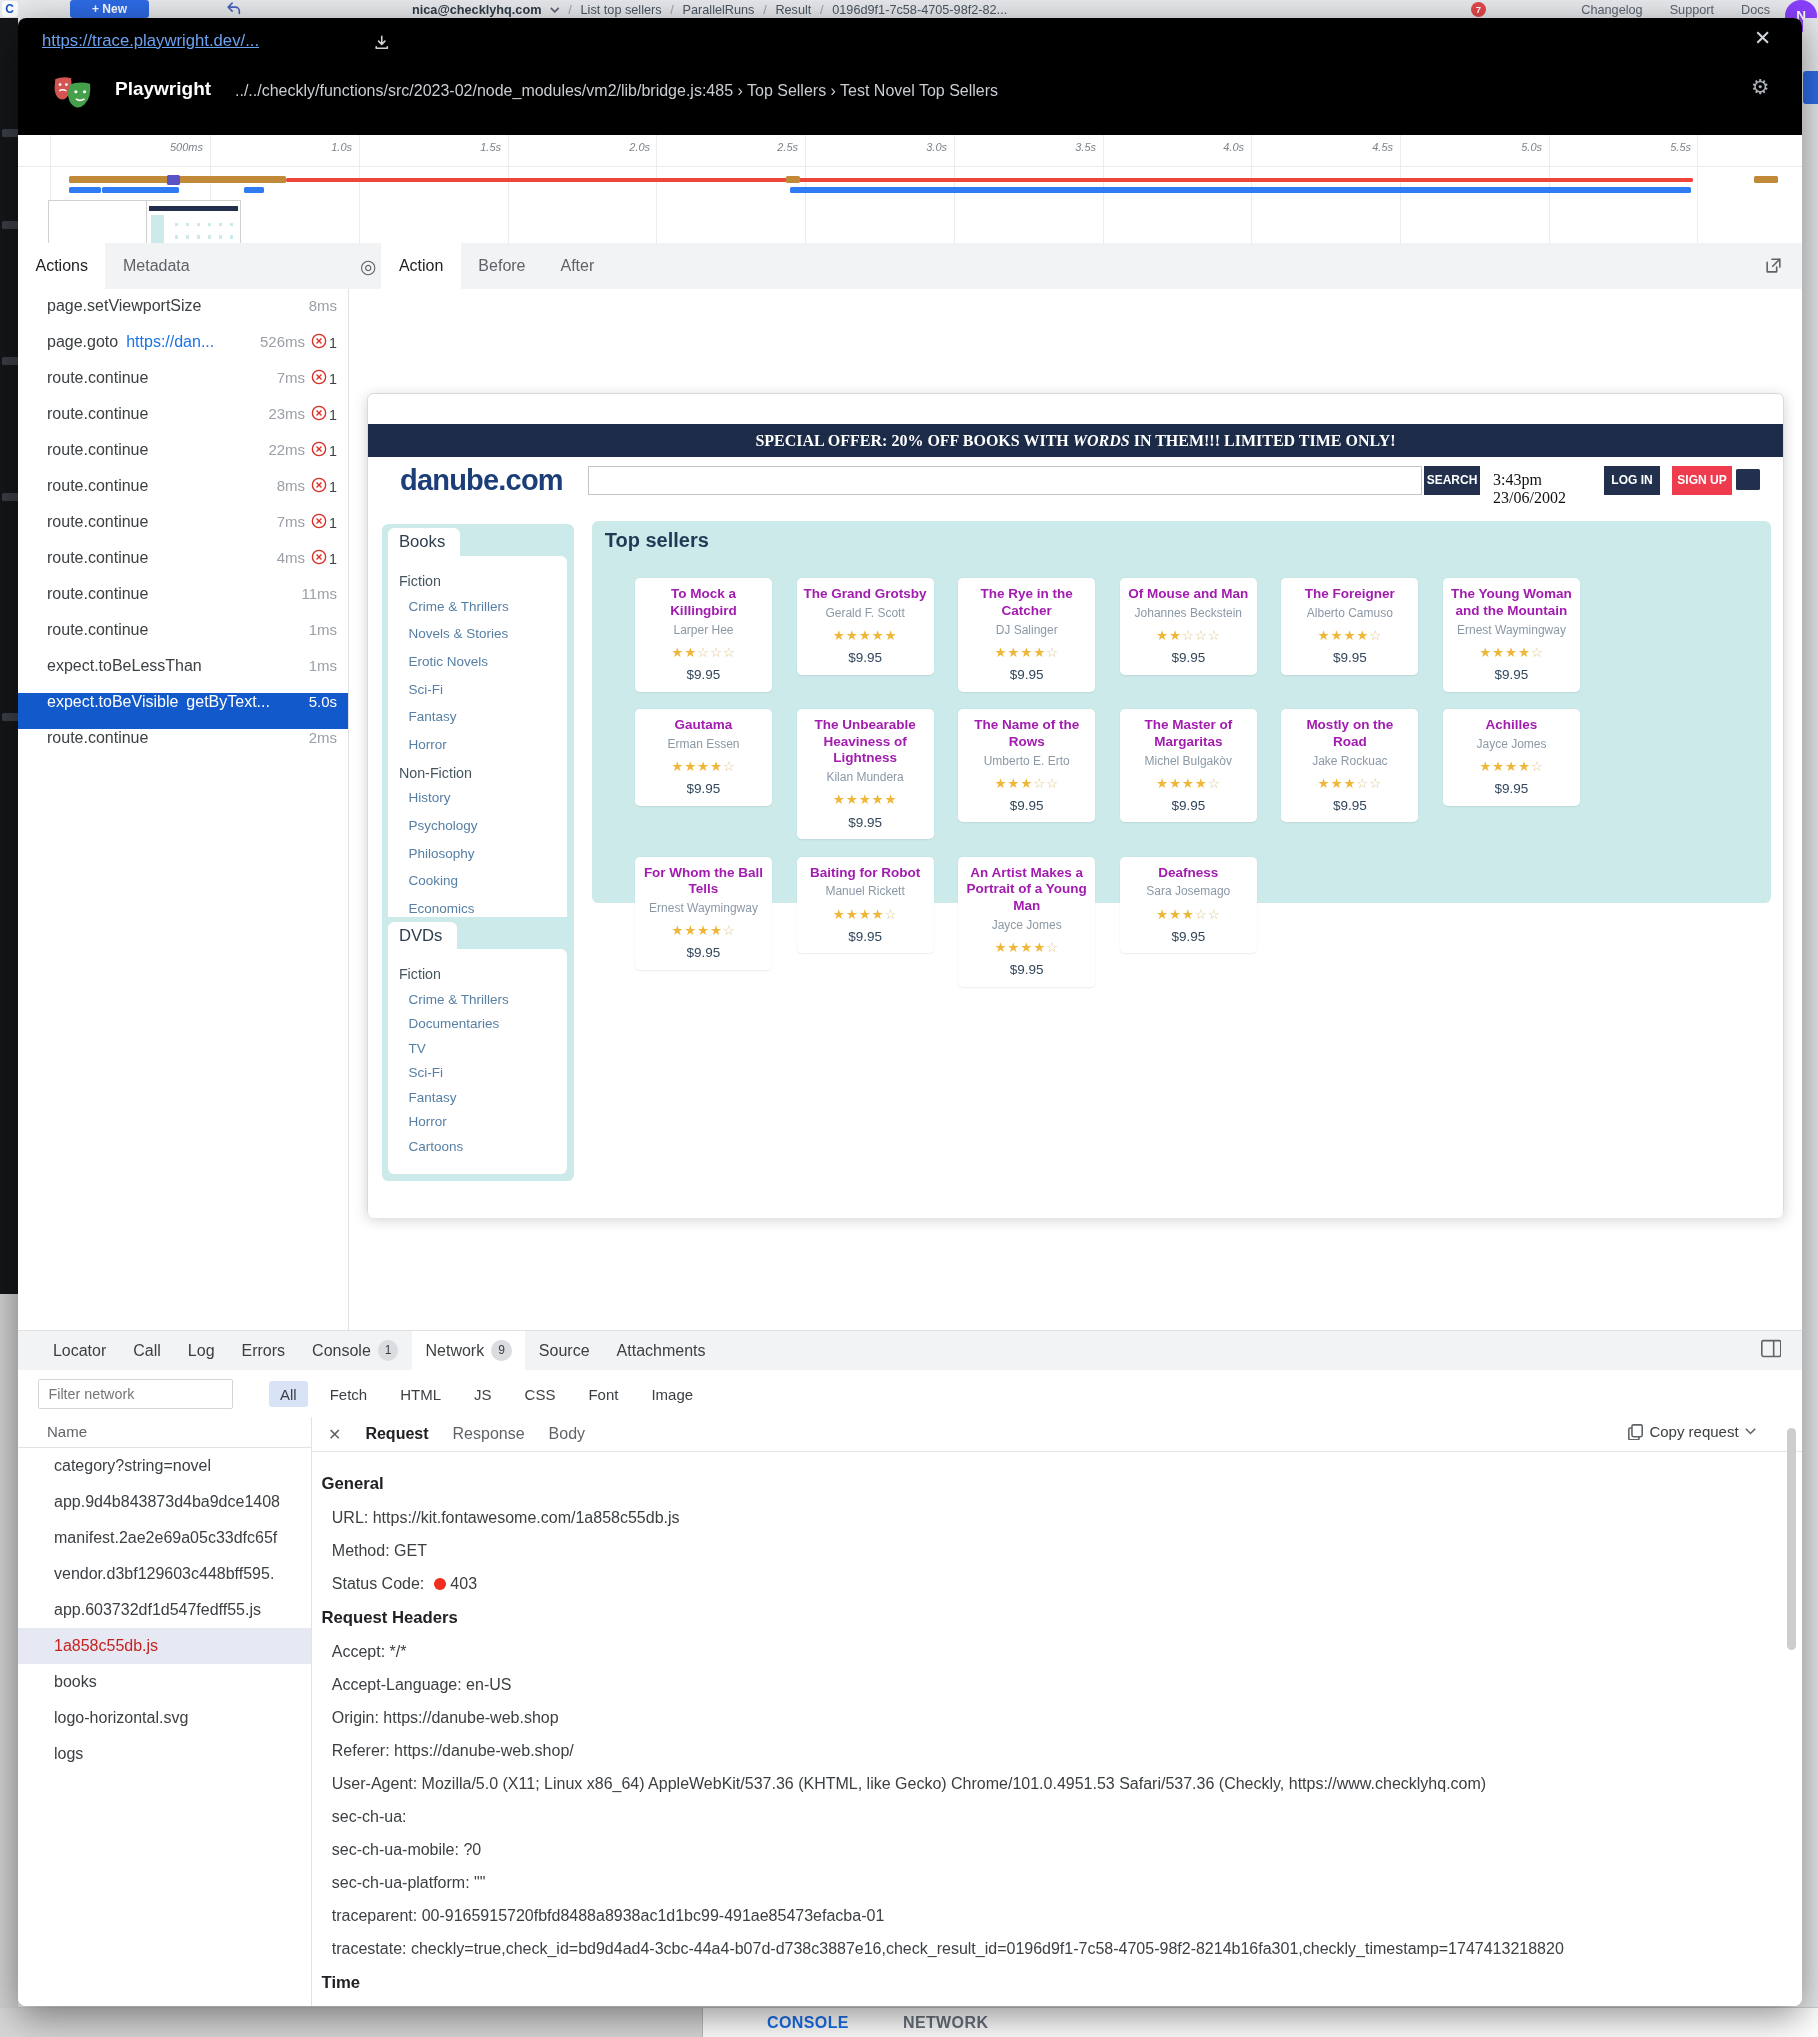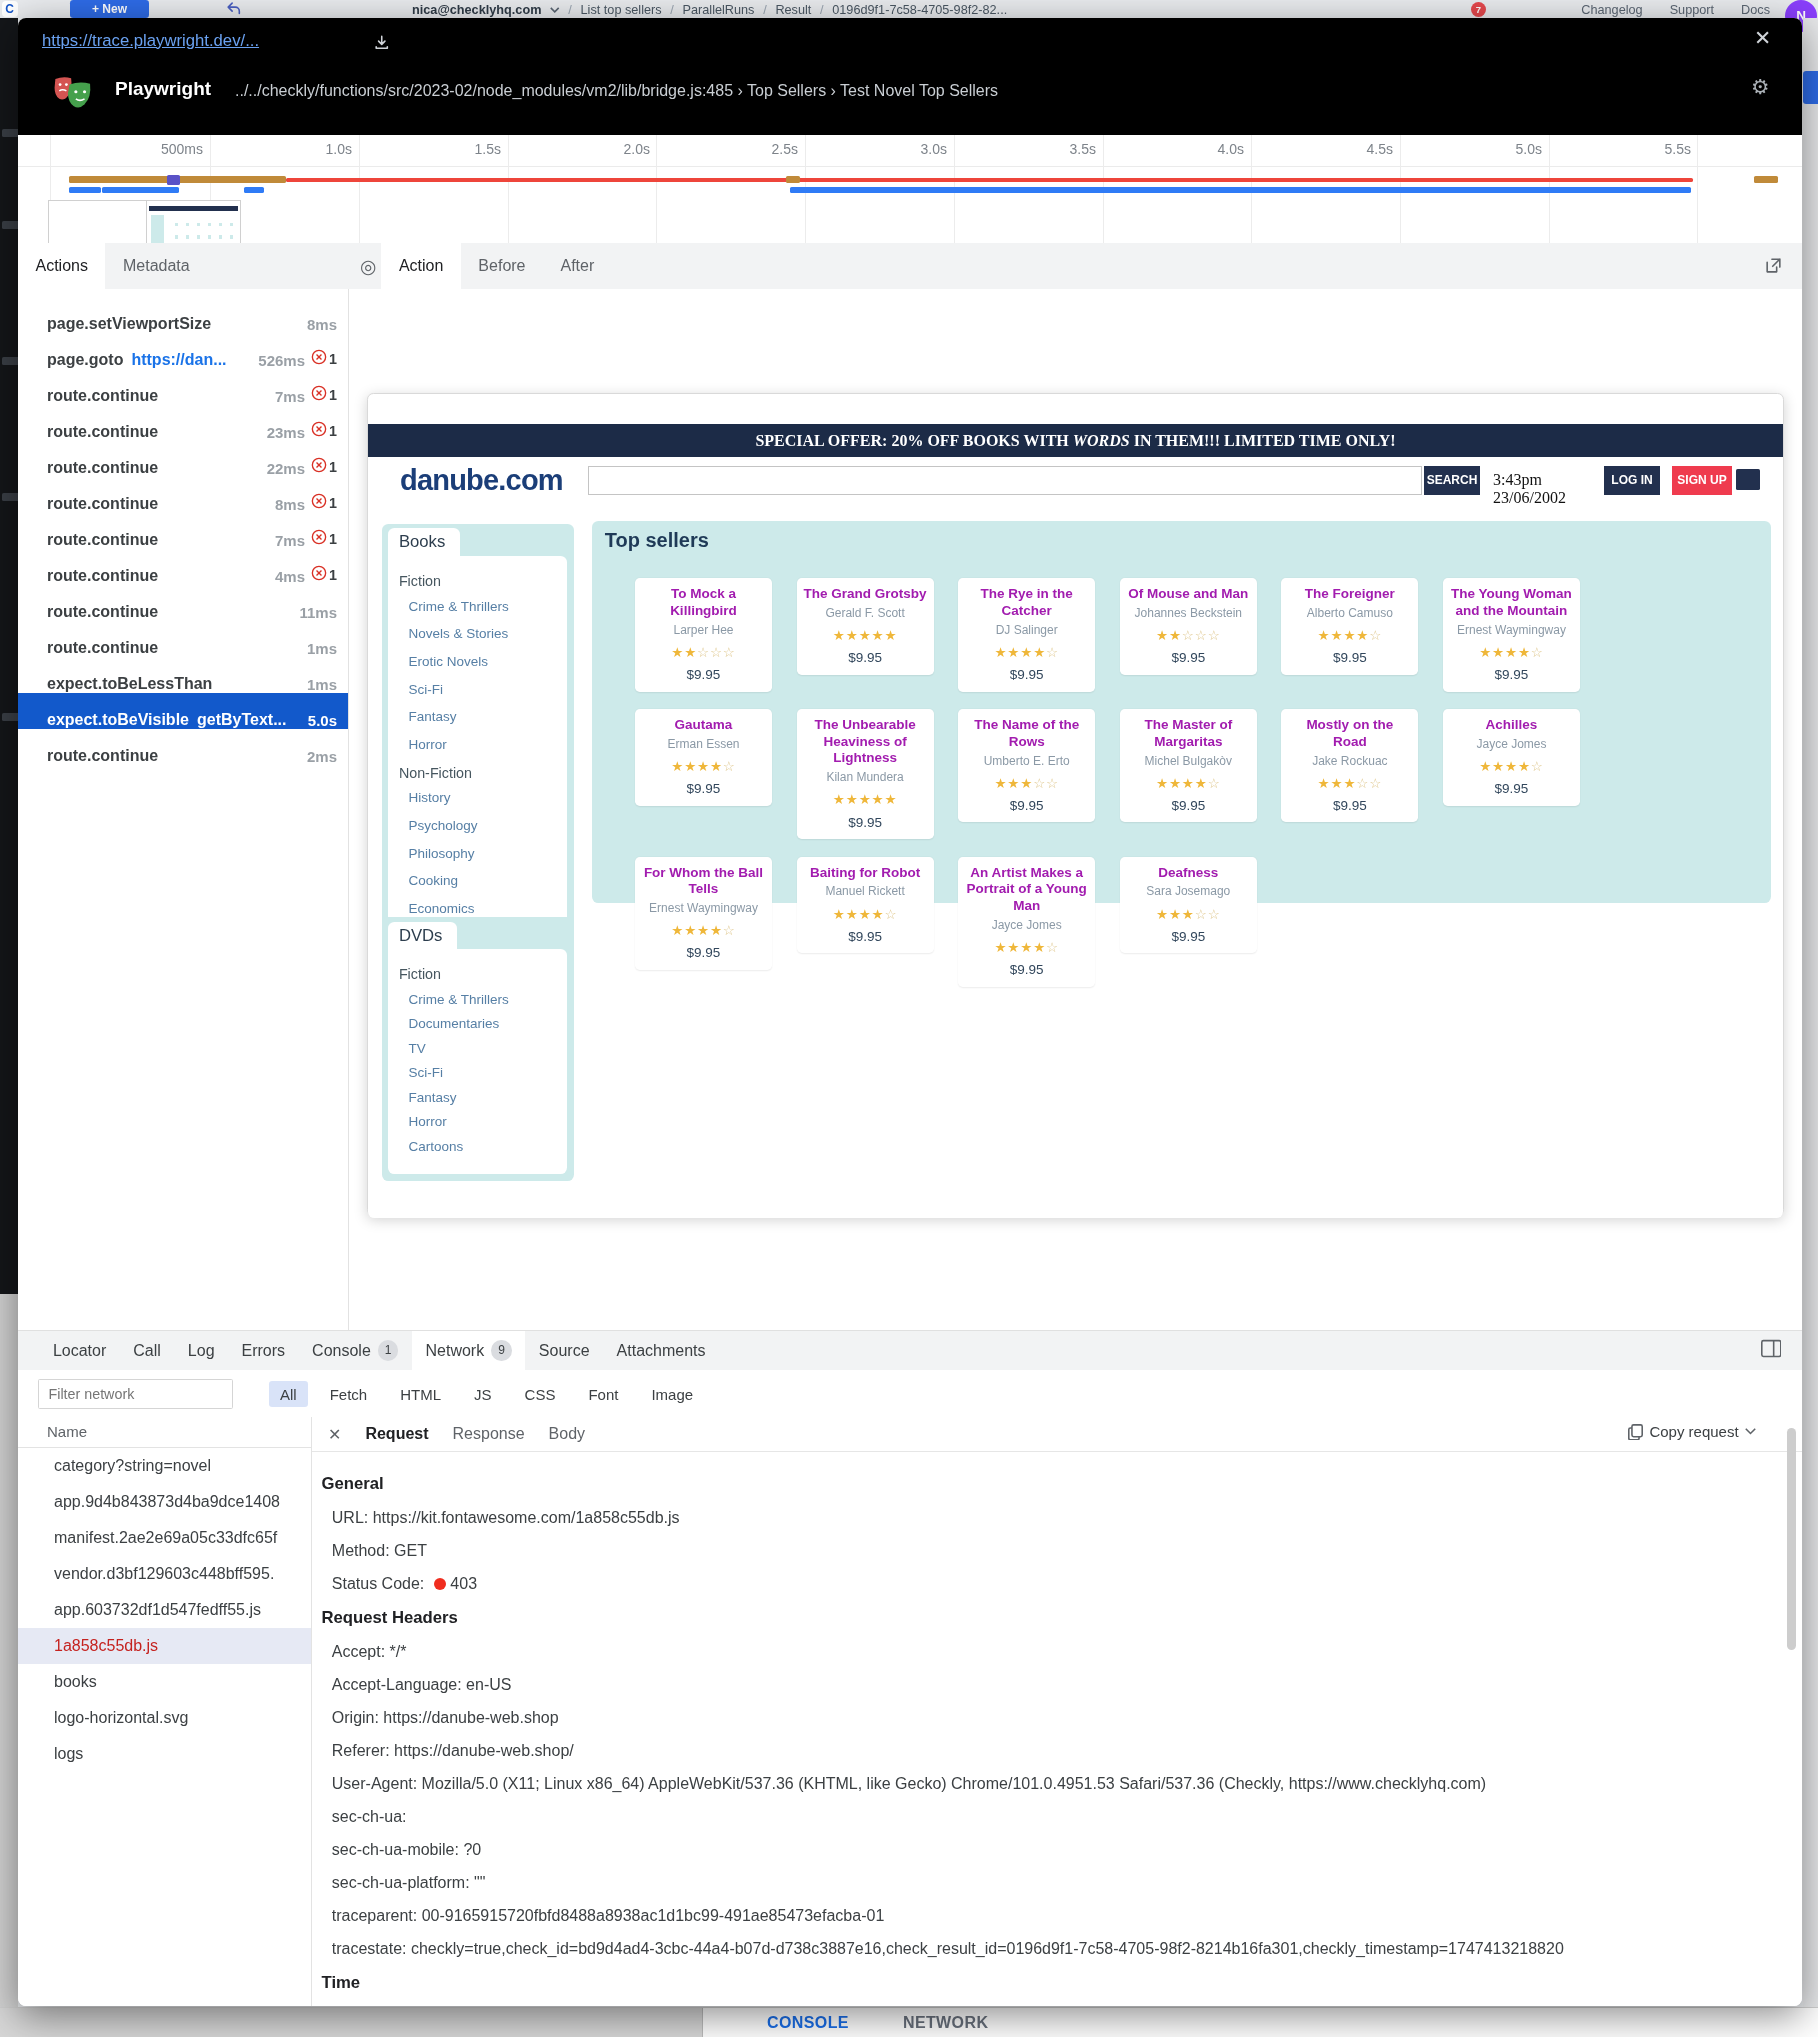--- a/index.html
+++ b/index.html
@@ -40,21 +40,21 @@
   .trace-link{position:absolute;left:24px;top:12.7px;font-size:16.7px;color:#6aa1f0;text-decoration:underline;}
   .dl-ic{position:absolute;left:355px;top:16px;}
   .close-ic{position:absolute;left:1736px;top:8px;font-size:20.6px;color:#cfd3d8;}
   .pw-masks{position:absolute;left:35px;top:56px;}
   .pw-brand{position:absolute;left:97px;top:60px;font-size:19px;font-weight:bold;color:#fff;}
   .pw-path{position:absolute;left:217px;top:64px;font-size:16px;color:#c9ced3;white-space:nowrap;}
   .gear-ic{position:absolute;left:1733px;top:57px;font-size:20.6px;color:#aab0b6;}
   
   .timeline{position:absolute;left:0;top:117px;width:1784px;height:108px;background:#fff;border-bottom:0.8px solid #e4e4e4;}
   .vline{position:absolute;top:0;width:0.8px;height:108px;background:#ececec;}
-  .tick-lab{position:absolute;top:5.6px;width:71px;text-align:right;font-size:14px;color:#7d838a;}
+  .tick-lab{position:absolute;top:5.6px;width:71px;text-align:right;font-size:11px;color:#7d838a;font-style:italic;}
   .ruler-line{position:absolute;left:0;top:31px;width:1784px;height:0.8px;background:#ebebeb;}
   .bar{position:absolute;border-radius:1.6px;}
   .bar-tan{top:41px;height:7.1px;background:#c08a39;}
   .bar-purple{top:40px;height:10.3px;background:#5a52c7;}
   .bar-red{top:43px;height:4px;background:#ee453b;}
   .bar-blue{top:52px;height:6.4px;background:#2f7bf6;}
   .thumb{position:absolute;top:65px;height:54px;background:#fff;border:0.8px solid #d0d0d0;}
   .thumb2 .t-nav{position:absolute;left:2.4px;top:4.8px;right:2.4px;height:5.6px;background:#22304e;}
   .thumb2 .t-side{position:absolute;left:4px;top:14.3px;width:12.7px;height:33px;background:#cdeaea;}
   .thumb2 .t-main{position:absolute;left:20px;top:14.3px;right:4px;height:33px;background:#cdeaea;
@@ -65,21 +65,21 @@
             border-bottom:0.8px solid #e2e2e2;border-right:0.8px solid #e2e2e2;display:flex;}
   .mid-right{position:absolute;left:331px;top:225px;width:1453px;height:46px;background:#f2f3f4;
              border-bottom:0.8px solid #e2e2e2;display:flex;align-items:center;}
   .mtab{height:46px;line-height:46px;padding:0 17.5px;font-size:16px;color:#5f6368;}
   .mtab.sel{background:#fff;color:#202124;}
   .target-ic{font-size:19px;color:#5f6368;margin:0 4.8px 0 11px;}
   .open-ic{position:absolute;right:19px;top:12.7px;}
   
   .actions-list{position:absolute;left:0;top:271px;width:331px;height:1041px;background:#fff;
                 border-right:0.8px solid #e2e2e2;padding-top:8px;box-sizing:border-box;}
-  .act-row{height:36px;display:flex;align-items:flex-end;padding:0 11px 0 29px;font-size:16px;color:#3c4043;font-weight:bold;}
+  .act-row{height:36px;display:flex;align-items:flex-start;padding:0 11px 0 29px;font-size:16px;color:#3c4043;}
   .act-link{color:#1a73e8;margin-left:8px;}
   .act-detail{margin-left:8px;}
   .act-sp{flex:1;}
   .act-time{color:#9aa0a6;font-size:15px;}
   .act-err{display:flex;align-items:center;margin-left:6.4px;}
   .act-err svg{margin-right:1.6px;}
   .act-errn{font-size:14.3px;color:#3c4043;}
   .act-row.sel{background:#1259cb;color:#fff;}
   .act-row.sel .act-time,.act-row.sel .act-detail{color:#fff;}
   

